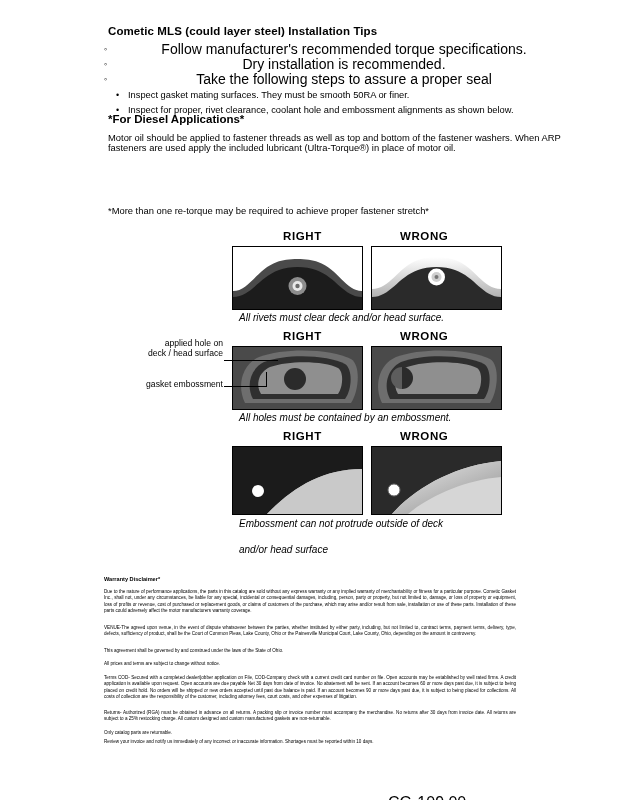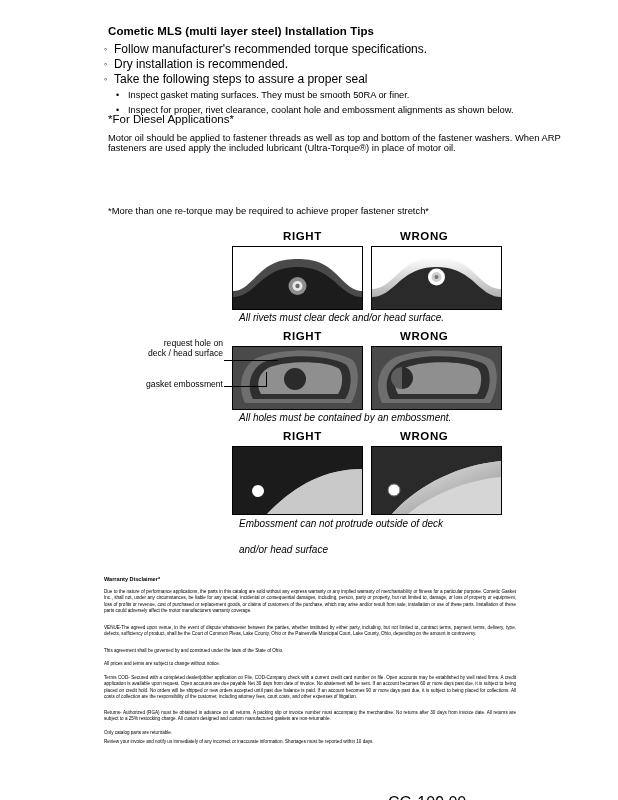--- a/index.html
+++ b/index.html
@@ -29,24 +29,25 @@
     font-weight: bold;
     letter-spacing: 0.1px;
   }
   .bullets {
     position: absolute;
     left: 104px;
     top: 42px;
     width: 470px;
   }
   .b1 {
-    font-size: 12px;
+    font-size: 14px;
     line-height: 15.2px;
     padding-left: 10px;
     position: relative;
+    text-align: center;
   }
   .b1::before {
     content: "\25E6";
     position: absolute;
     left: 0;
     top: 0;
     font-size: 9px;
   }
   .b2 {
     font-size: 9.3px;
@@ -59,21 +60,21 @@
     position: absolute;
     left: 12px;
     top: 0;
     font-size: 9px;
   }
   .subhead {
     position: absolute;
     left: 108px;
     top: 113px;
     font-size: 11.5px;
-    font-weight: normal;
+    font-weight: bold;
   }
   .para {
     position: absolute;
     left: 108px;
     width: 460px;
     font-size: 9.4px;
     line-height: 10px;
   }
   .p1 { top: 133px; }
   .p2 { top: 163px; }
@@ -129,21 +130,21 @@
     left: 388px;
     top: 794px;
     font-size: 16px;
   }
 </style>
 </head>
 <body>
 
 <div class="page">
 
-  <div class="title">Cometic MLS (multi layer steel) Installation Tips</div>
+  <div class="title">Cometic MLS (could layer steel) Installation Tips</div>
 
   <div class="bullets">
     <div class="b1">Follow manufacturer's recommended torque specifications.</div>
     <div class="b1">Dry installation is recommended.</div>
     <div class="b1">Take the following steps to assure a proper seal</div>
     <div class="b2">Inspect gasket mating surfaces.  They must be smooth 50RA or finer.</div>
     <div class="b2">Inspect for proper, rivet clearance, coolant hole and embossment alignments as shown below.</div>
   </div>
 
   <div class="subhead">*For Diesel Applications*</div>
@@ -201,21 +202,21 @@
       <rect x="0" y="0" width="129" height="62" fill="#4a4a4a"></rect>
       <path d="M10,56 C2,40 6,18 24,10 C50,0 100,2 118,12 C128,18 126,44 118,56 Z" fill="#6e6e6e"></path>
       <path d="M18,52 C11,39 15,22 29,15 C52,6 96,8 112,17 C120,22 119,43 112,52 Z" fill="#2f2f2f"></path>
       <path d="M26,47 C20,37 24,25 35,20 C55,13 92,14 105,21 C111,25 110,40 105,47 Z" fill="#8f8f8f"></path>
       <circle cx="30" cy="31" r="11" fill="#2b2b2b"></circle>
       <path d="M19,31 a11,11 0 0 1 11,-11 L30,42 a11,11 0 0 1 -11,-11 Z" fill="#f2f2f2" opacity="0.25"></path>
     </svg>
   </div>
 
   <div class="annot" style="left:118px; top:338px; width:105px;">
-    <div>request hole on</div>
+    <div>applied hole on</div>
     <div>deck / head surface</div>
   </div>
   <div class="leader" style="left:224px; top:360px; width:54px;"></div>
 
   <div class="annot" style="left:118px; top:379px; width:105px;">gasket embossment</div>
   <div class="leader" style="left:224px; top:386px; width:42px;"></div>
   <div class="leader" style="left:266px; top:372px; width:1px; height:15px;"></div>
 
   <div class="cap" style="left:239px; top:412px;">All holes must be contained by an embossment.</div>
 

